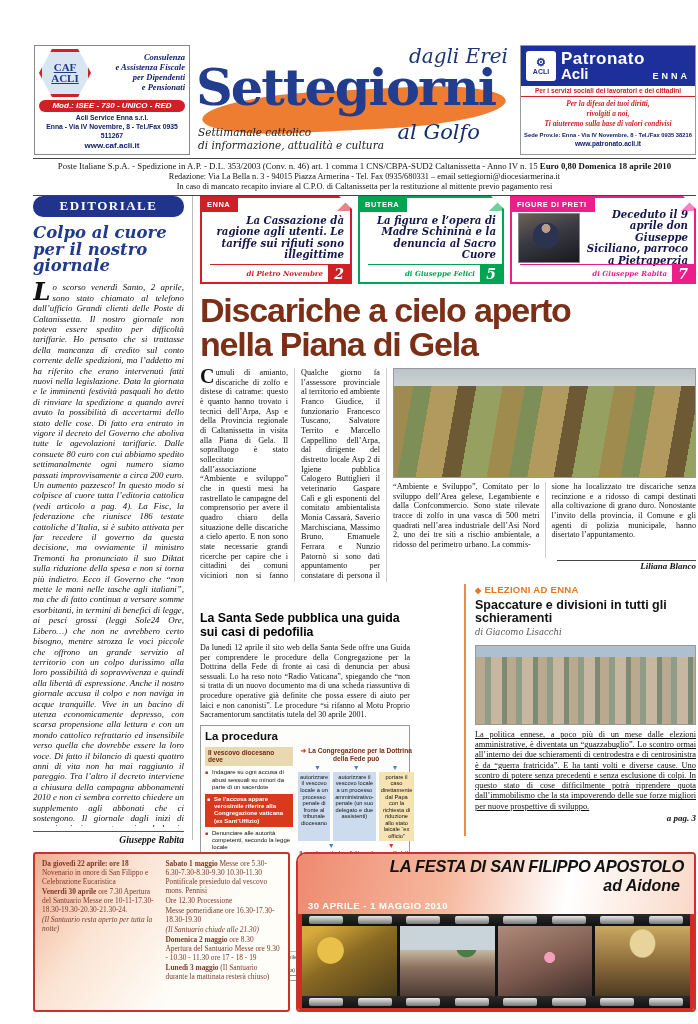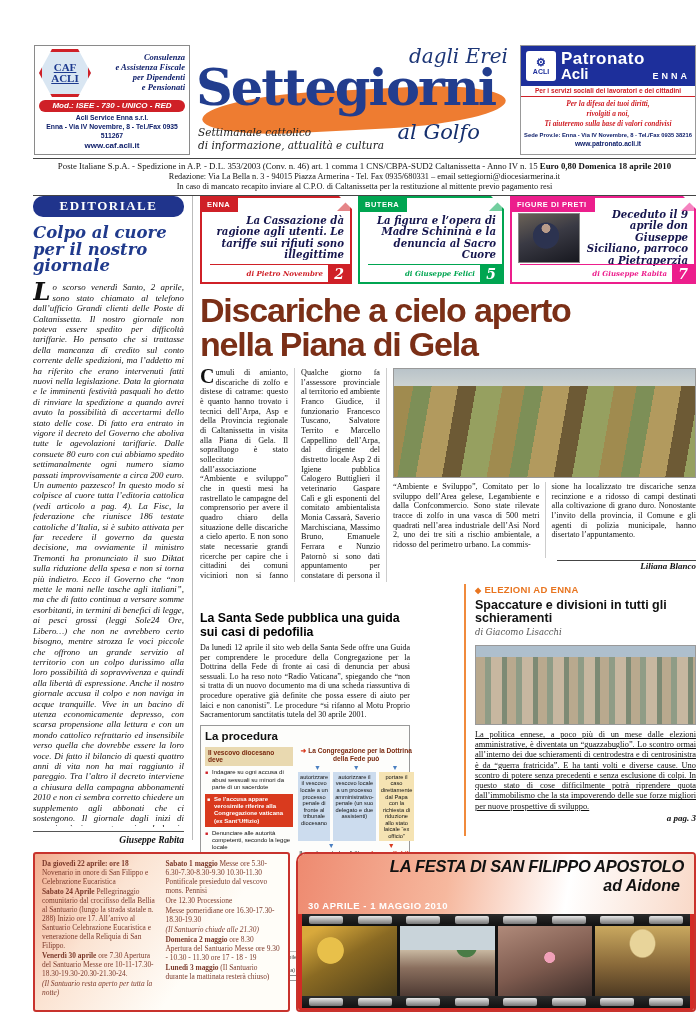--- a/index.html
+++ b/index.html
@@ -415,21 +415,20 @@
     <h3 class="el-title">Spaccature e divisioni in tutti gli schieramenti</h3>
     <div class="el-author">di Giacomo Lisacchi</div>
     <div class="photo-enna"></div>
     <p class="el-body">La politica ennese, a poco più di un mese dalle elezioni amministrative, è diventata un “guazzabuglio”. Lo scontro ormai all’interno dei due schieramenti di centrodestra e di centrosinistra è da “guerra fratricida”. E ha tanti volti e diverse cause. Uno scontro di potere senza precedenti e senza esclusione di colpi. In questo stato di cose difficilmente potrà riprendere quota dall’immobilismo che la sta impoverendo delle sue forze migliori per nuove prospettive di sviluppo.</p>
     <div class="el-pag">a pag. 3</div>
   </section>
 
   <section class="program">
     <div class="prog-col">
       <p><b>Da giovedì 22 aprile: ore 18</b> <span>Novenario in onore di San Filippo e Celebrazione Eucaristica</span></p>
-      <p><b>Sabato 24 Aprile</b> <span>Pellegrinaggio comunitario dal crocifisso della Bellia al Santuario (lungo la strada statale n. 288) Inizio ore 17. All’arrivo al Santuario Celebrazione Eucaristica e venerazione della Reliquia di San Filippo.</span></p>
       <p><b>Venerdì 30 aprile</b> <span>ore 7.30 Apertura del Santuario Messe ore 10-11-17.30-18.30-19.30-20.30-21.30-24.</span></p>
       <p class="it"><span>(Il Santuario resta aperto per tutta la notte)</span></p>
     </div>
     <div class="prog-col">
       <p><b>Sabato 1 maggio</b> <span>Messe ore 5.30-6.30-7.30-8.30-9.30 10.30-11.30 Pontificale presieduto dal vescovo mons. Pennisi</span></p>
       <p><span>Ore 12.30 Processione</span></p>
       <p><span>Messe pomeridiane ore 16.30-17.30-18.30-19.30</span></p>
       <p class="it"><span>(Il Santuario chiude alle 21.30)</span></p>
       <p><b>Domenica 2 maggio</b> <span>ore 8.30 Apertura del Santuario Messe ore 9.30 - 10.30 - 11.30 ore 17 - 18 - 19</span></p>
       <p><b>Lunedì 3 maggio</b> <span class="it">(Il Santuario durante la mattinata resterà chiuso)</span></p>

